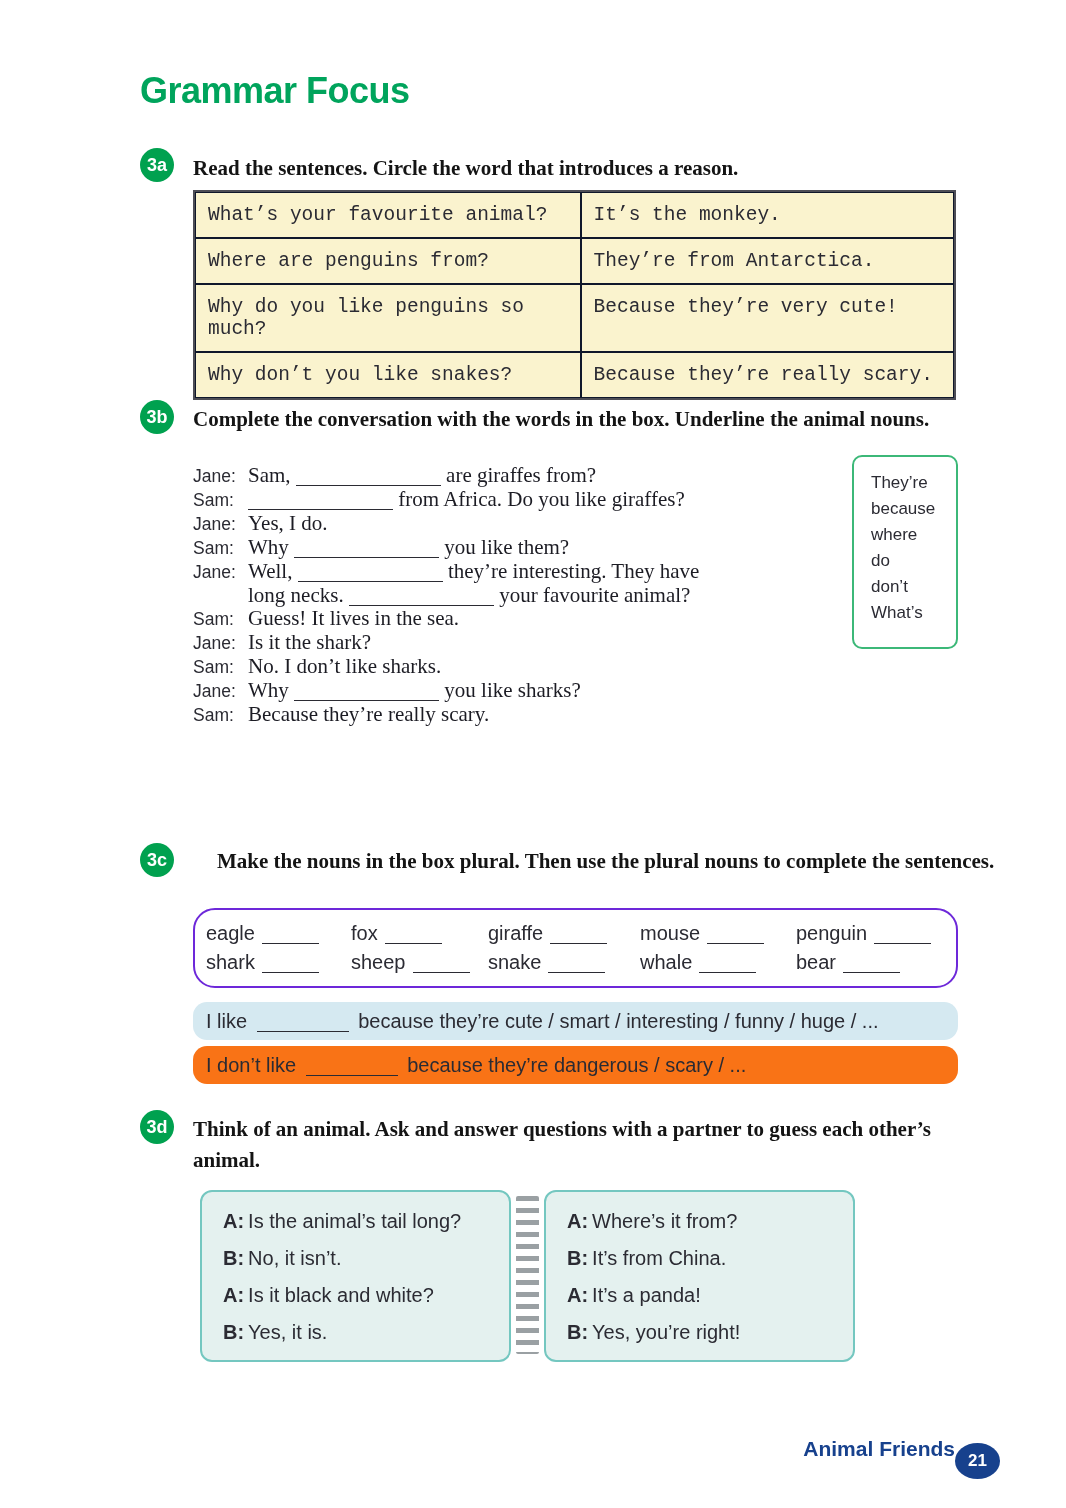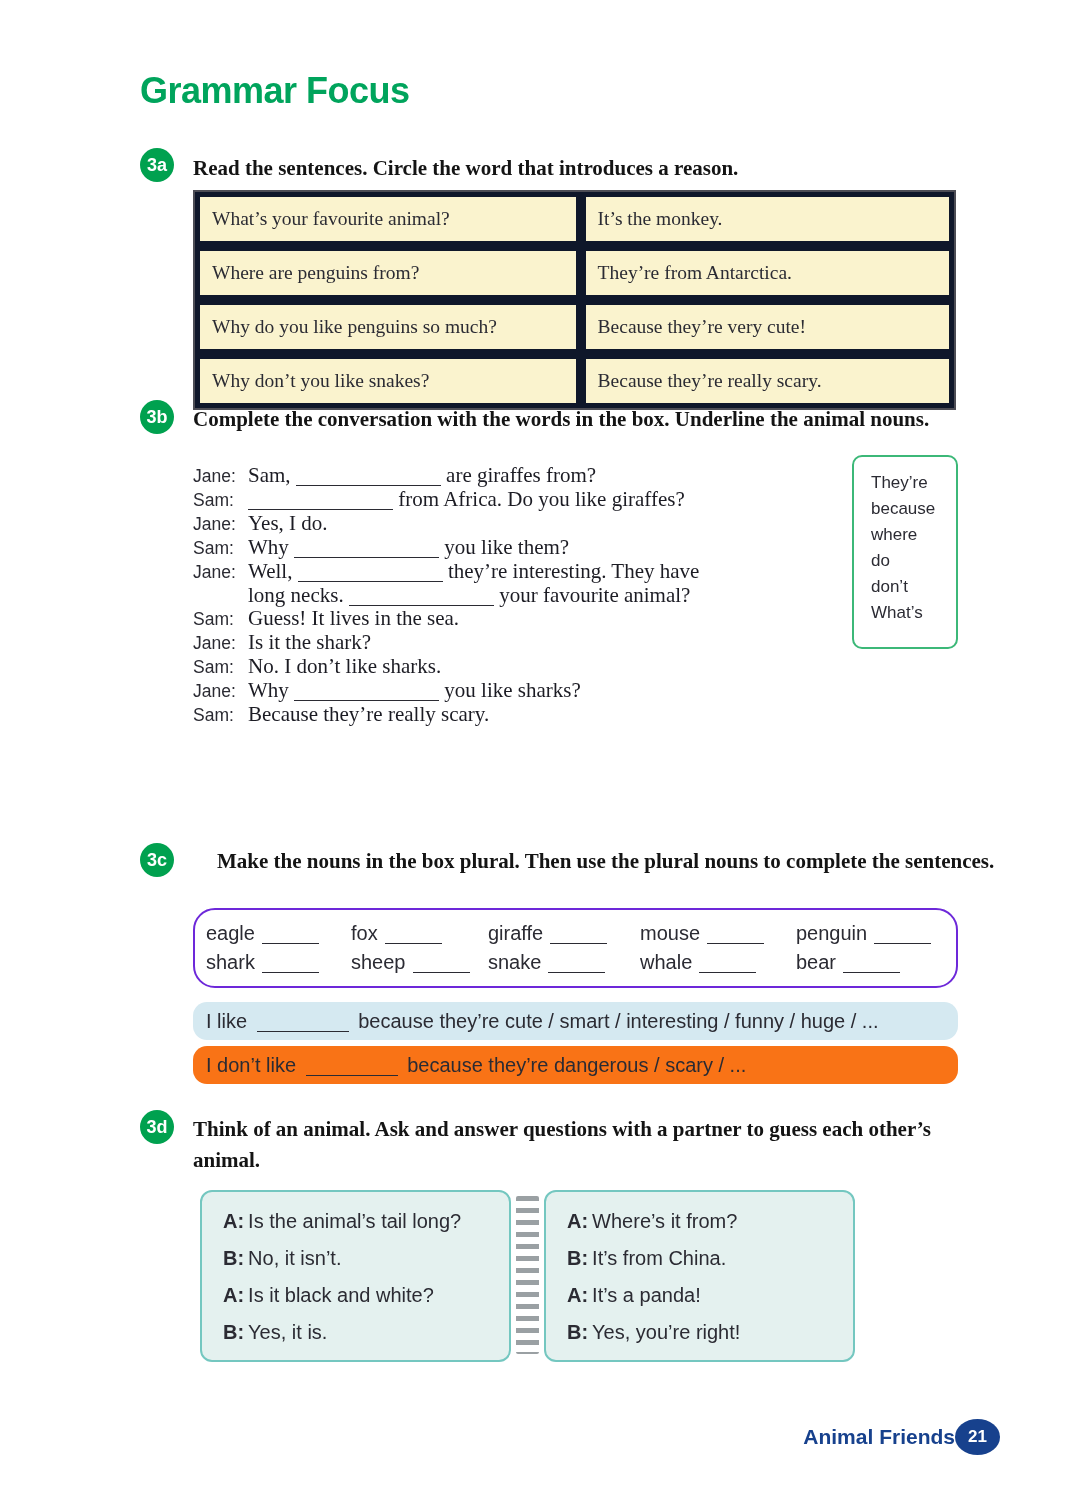--- a/index.html
+++ b/index.html
@@ -23,23 +23,23 @@
     position:absolute; left:193px; width:778px;
     font-family:"Liberation Serif", serif; font-weight:bold;
     font-size:21px; line-height:31px; color:#141414;
   }
   
   .qa-table {
     position:absolute; left:193px; top:190px; width:763px;
     border:2px solid #4d4d55; display:grid; grid-template-columns:50.8% 49.2%;
   }
   .qa-cell {
-    background:#faf3ce; border:5px solid #0f172a;
+    background:#faf3ce; border:1px solid #0f172a;
     padding:11px 12px; font-size:19.5px; color:#2b2b33;
-    font-family:Liberation Serif, serif;
+    font-family:Liberation Mono, monospace;
   }
   
   .conversation { position:absolute; left:193px; top:464px; width:640px; }
   .conv-line { line-height:23px; font-family:"Liberation Serif", serif; font-size:21px; color:#1c1c24; }
   .speaker {
     display:inline-block; width:55px;
     font-family:"Liberation Sans", sans-serif; font-size:17.5px; color:#2b2b33;
   }
   .blank {
     display:inline-block; border-bottom:1.6px solid #2b2b33;
@@ -94,21 +94,21 @@
   }
   
   .footer {
     position:absolute; top:1419px; right:66px;
     display:flex; align-items:center; gap:0;
   }
   .footer-unit { font-weight:bold; font-size:21px; color:#17418d; }
   .page-num-badge {
     width:45px; height:36px; border-radius:50%;
     background:#17418d; color:#ffffff; font-weight:bold; font-size:17px;
-    display:flex; align-items:center; justify-content:center;
+    display:flex; align-items:center; justify-content:center;margin-top:24px;
   }
 </style>
 </head>
 <body>
 
 <div class="page">
 
   <div class="page-title">Grammar Focus</div>
 
   <div class="badge" style="left:140px; top:148px;">3a</div>

